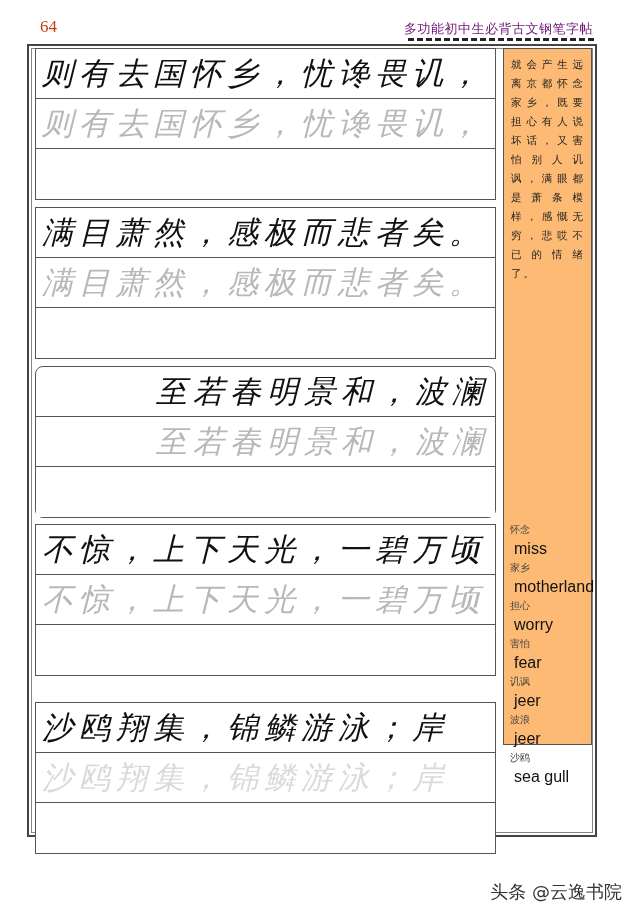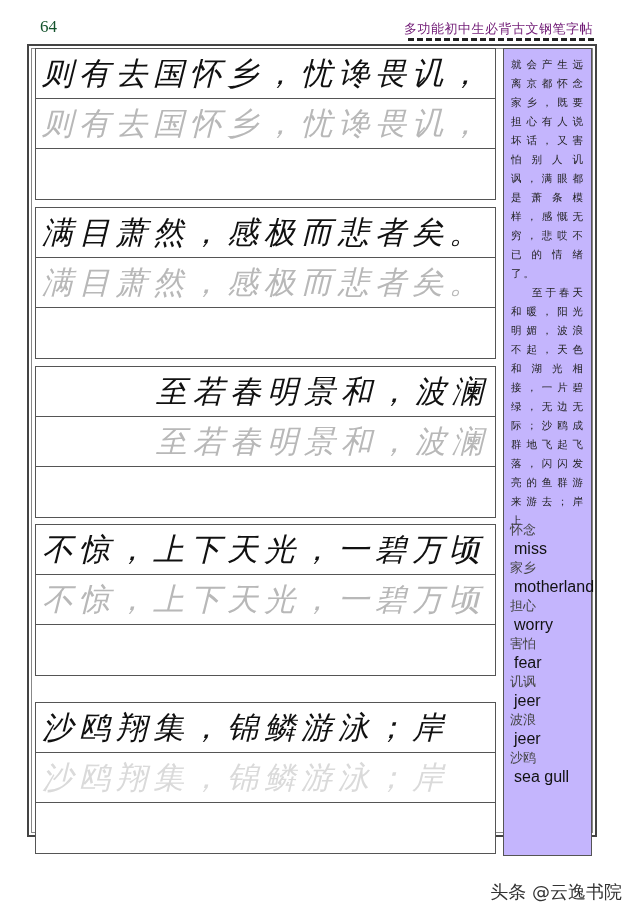--- a/index.html
+++ b/index.html
@@ -3,21 +3,21 @@
 <meta charset="utf-8">
 <style>
   html, body { margin: 0; padding: 0; }
   body {
     width: 640px; height: 914px; position: relative; overflow: hidden;
     background: #ffffff; color: #111;
     font-family: "DejaVu Serif", serif;
   }
   .page-number {
     position: absolute; left: 40px; top: 17px;
-    font-family: "Liberation Serif", serif; font-size: 17px; color: #14532d;
+    font-family: "Liberation Serif", serif; font-size: 17px; color: #c2410c;
   }
   .book-title {
     position: absolute; right: 47px; top: 20px;
     font-family: "DejaVu Serif", serif; font-size: 13px; color: #701a75; letter-spacing: 0.5px;
   }
   .book-title-underline {
     position: absolute; left: 408px; top: 38px; width: 186px; height: 3px;
     background: repeating-linear-gradient(90deg, #222 0 6px, transparent 6px 9px);
   }
   
@@ -42,35 +42,35 @@
   }
   .row:last-child { border-bottom: none; }
   .row.model { color: #111; font-style: italic; }
   .row.trace { color: #b8b8b8; font-style: italic; }
   .row.trace.faint { color: #dadada; }
   .row.right { justify-content: flex-end; }
   .row.empty { background: #fff; }
 
   
   .side {
-    position: absolute; left: 503px; top: 48px; width: 89px; height: 808px;
-    border: 1px solid #555; box-sizing: border-box; background: #c4b5fd;
+    position: absolute; left: 503px; top: 48px; width: 89px; height: 697px;
+    border: 1px solid #555; box-sizing: border-box; background: #fdba74;
   }
   .notes {
     padding: 6px 6px 0 7px;
     font-family: "DejaVu Serif", serif; font-size: 10.5px; line-height: 19px;
     letter-spacing: 2px; color: #222; text-align: justify;
   }
   .notes p { margin: 0; }
   .notes p.indent { text-indent: 21px; }
   .vocab {
     position: absolute; left: 6px; top: 471px;
     font-family: "Liberation Sans", sans-serif; color: #222;
   }
-  .vocab .zh { font-family: "DejaVu Sans", sans-serif; font-size: 13px; height: 19px; line-height: 19px; color: #444; }
+  .vocab .zh { font-family: "DejaVu Sans", sans-serif; font-size: 10px; height: 19px; line-height: 19px; color: #444; }
   .vocab .en { font-size: 16px; height: 19px; line-height: 19px; padding-left: 4px; color: #111; }
 
   .watermark {
     position: absolute; right: 18px; top: 880px;
     font-family: "DejaVu Sans", sans-serif; font-size: 18px; color: #333;
   }
 </style>
 </head>
 <body>
 
@@ -85,42 +85,41 @@
   <div class="row trace">则有去国怀乡，忧谗畏讥，</div>
   <div class="row empty"></div>
 </div>
 
 <div class="block" style="top:207px;">
   <div class="row model">满目萧然，感极而悲者矣。</div>
   <div class="row trace">满目萧然，感极而悲者矣。</div>
   <div class="row empty"></div>
 </div>
 
-<div class="block" style="top:366px;">
+<div class="block" style="top:366px;border-radius:8px;">
   <div class="row model right">至若春明景和，波澜</div>
   <div class="row trace right">至若春明景和，波澜</div>
   <div class="row empty"></div>
 </div>
 
 <div class="block" style="top:524px;">
   <div class="row model">不惊，上下天光，一碧万顷；</div>
   <div class="row trace">不惊，上下天光，一碧万顷；</div>
   <div class="row empty"></div>
 </div>
 
 <div class="block" style="top:702px;">
   <div class="row model">沙鸥翔集，锦鳞游泳；岸</div>
   <div class="row trace faint">沙鸥翔集，锦鳞游泳；岸</div>
   <div class="row empty"></div>
 </div>
 
 <div class="side">
   <div class="notes">
     <p>就会产生远离京都怀念家乡，既要担心有人说坏话，又害怕别人讥讽，满眼都是萧条模样，感慨无穷，悲哎不已的情绪了。</p>
-    <p class="indent">至于春天和暖，阳光明媚，波浪不起，天色和湖光相接，一片碧绿，无边无际；沙鸥成群地飞起飞落，闪闪发亮的鱼群游来游去；岸上</p>
   </div>
   <div class="vocab">
     <div class="zh">怀念</div>
     <div class="en">miss</div>
     <div class="zh">家乡</div>
     <div class="en">motherland</div>
     <div class="zh">担心</div>
     <div class="en">worry</div>
     <div class="zh">害怕</div>
     <div class="en">fear</div>

